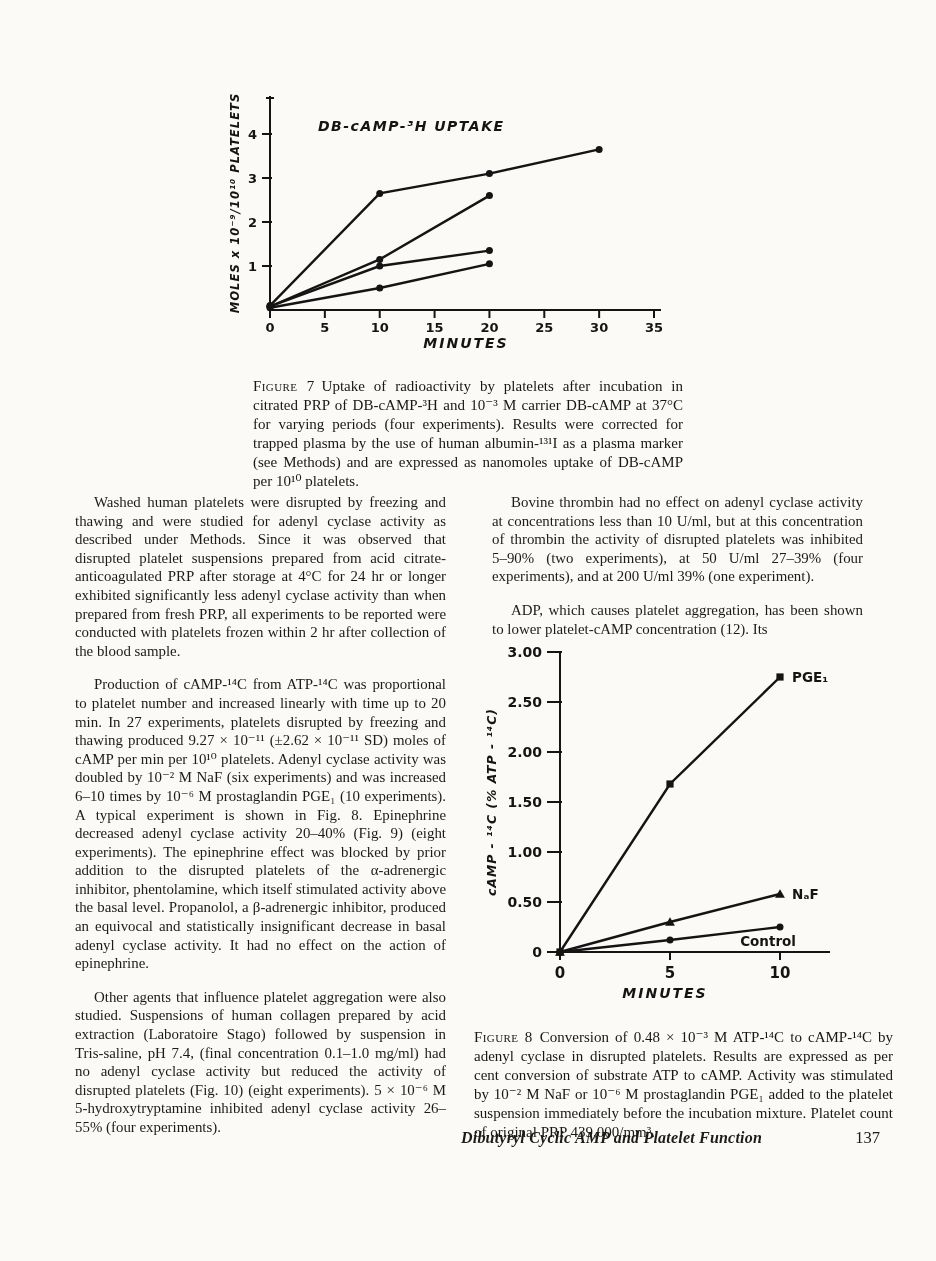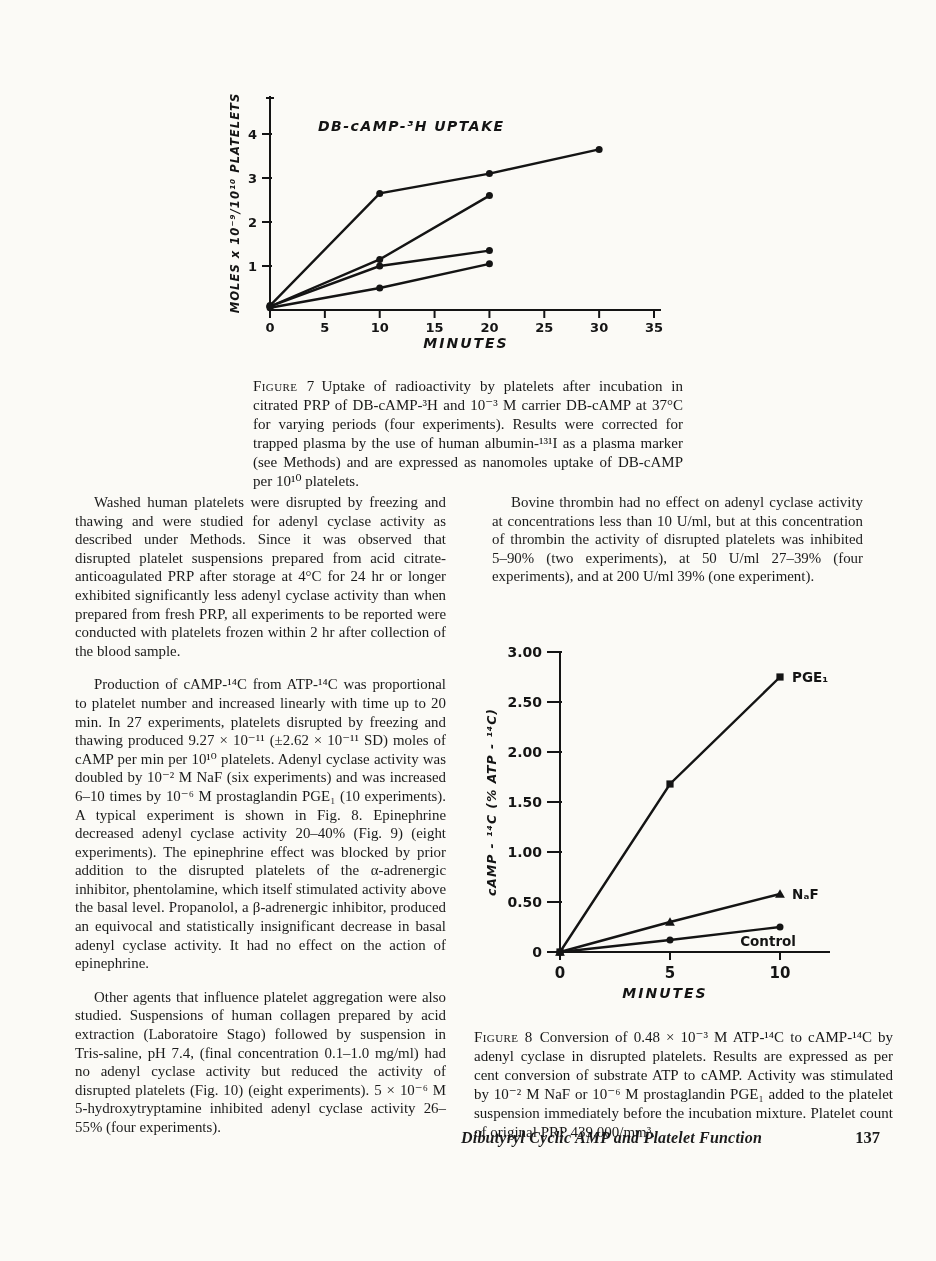--- a/index.html
+++ b/index.html
@@ -20,21 +20,21 @@
   .col{position:absolute; width:401px; font-size:14.9px; line-height:18.6px; text-align:justify;}
   .col p{margin:15px; text-indent:19px;}
   .col-left{left:60px; top:478px;}
   .col-right{left:477px; top:478px;}
   .fig8-wrap{position:absolute; left:477px; top:640px;}
   .footer{
     position:absolute; left:461px; top:1128px; width:419px;
     display:flex; justify-content:space-between; align-items:baseline;
   }
   .footer-title{font-style:italic; font-weight:600; font-size:16px; letter-spacing:0.2px;}
-  .footer-page{font-weight:700; font-size:16.5px;}
+  .footer-page{font-weight:400; font-size:16.5px;}
   svg text{fill:#141414;}
 </style>
 </head>
 <body>
 
 <div class="page">
 
   <div class="fig7-wrap">
     <svg id="chart-figure7" width="455" height="278" viewBox="0 0 455 278">
         <line x1="44" y1="12" x2="44" y2="226" stroke="#141414" stroke-width="2"></line>
@@ -90,20 +90,21 @@
   <p class="fig-caption fig7-caption"><span class="figlabel">Figure 7</span><span>Uptake of radioactivity by platelets after incubation in citrated PRP of DB-cAMP-³H and 10⁻³ M carrier DB-cAMP at 37°C for varying periods (four experiments). Results were corrected for trapped plasma by the use of human albumin-¹³¹I as a plasma marker (see Methods) and are expressed as nanomoles uptake of DB-cAMP per 10¹⁰ platelets.</span></p>
 
   <div class="col col-left">
     <p>Washed human platelets were disrupted by freezing and thawing and were studied for adenyl cyclase activity as described under Methods. Since it was observed that disrupted platelet suspensions prepared from acid citrate-anticoagulated PRP after storage at 4°C for 24 hr or longer exhibited significantly less adenyl cyclase activity than when prepared from fresh PRP, all experiments to be reported were conducted with platelets frozen within 2 hr after collection of the blood sample.</p>
     <p>Production of cAMP-¹⁴C from ATP-¹⁴C was proportional to platelet number and increased linearly with time up to 20 min. In 27 experiments, platelets disrupted by freezing and thawing produced 9.27 × 10⁻¹¹ (±2.62 × 10⁻¹¹ SD) moles of cAMP per min per 10¹⁰ platelets. Adenyl cyclase activity was doubled by 10⁻² M NaF (six experiments) and was increased 6–10 times by 10⁻⁶ M prostaglandin PGE₁ (10 experiments). A typical experiment is shown in Fig. 8. Epinephrine decreased adenyl cyclase activity 20–40% (Fig. 9) (eight experiments). The epinephrine effect was blocked by prior addition to the disrupted platelets of the α-adrenergic inhibitor, phentolamine, which itself stimulated activity above the basal level. Propanolol, a β-adrenergic inhibitor, produced an equivocal and statistically insignificant decrease in basal adenyl cyclase activity. It had no effect on the action of epinephrine.</p>
     <p>Other agents that influence platelet aggregation were also studied. Suspensions of human collagen prepared by acid extraction (Laboratoire Stago) followed by suspension in Tris-saline, pH 7.4, (final concentration 0.1–1.0 mg/ml) had no adenyl cyclase activity but reduced the activity of disrupted platelets (Fig. 10) (eight experiments). 5 × 10⁻⁶ M 5-hydroxytryptamine inhibited adenyl cyclase activity 26–55% (four experiments).</p>
   </div>
 
   <div class="col col-right">
     <p>Bovine thrombin had no effect on adenyl cyclase activity at concentrations less than 10 U/ml, but at this concentration of thrombin the activity of disrupted platelets was inhibited 5–90% (two experiments), at 50 U/ml 27–39% (four experiments), and at 200 U/ml 39% (one experiment).</p>
+    <p>ADP, which causes platelet aggregation, has been shown to lower platelet-cAMP concentration (12). Its</p>
   </div>
 
   <div class="fig8-wrap">
     <svg id="chart-figure8" width="406" height="371" viewBox="0 0 406 371">
         <line x1="83" y1="12" x2="83" y2="312" stroke="#141414" stroke-width="2"></line>
         <line x1="83" y1="312" x2="353" y2="312" stroke="#141414" stroke-width="2"></line>
         <line x1="70" y1="312" x2="85" y2="312" stroke="#141414" stroke-width="2"></line>
         <text x="65" y="317" font-size="14" text-anchor="end" font-family="&quot;DejaVu Sans&quot;,sans-serif" font-weight="bold">0</text>
         <line x1="70" y1="262" x2="85" y2="262" stroke="#141414" stroke-width="2"></line>
         <text x="65" y="267" font-size="14" text-anchor="end" font-family="&quot;DejaVu Sans&quot;,sans-serif" font-weight="bold">0.50</text>

